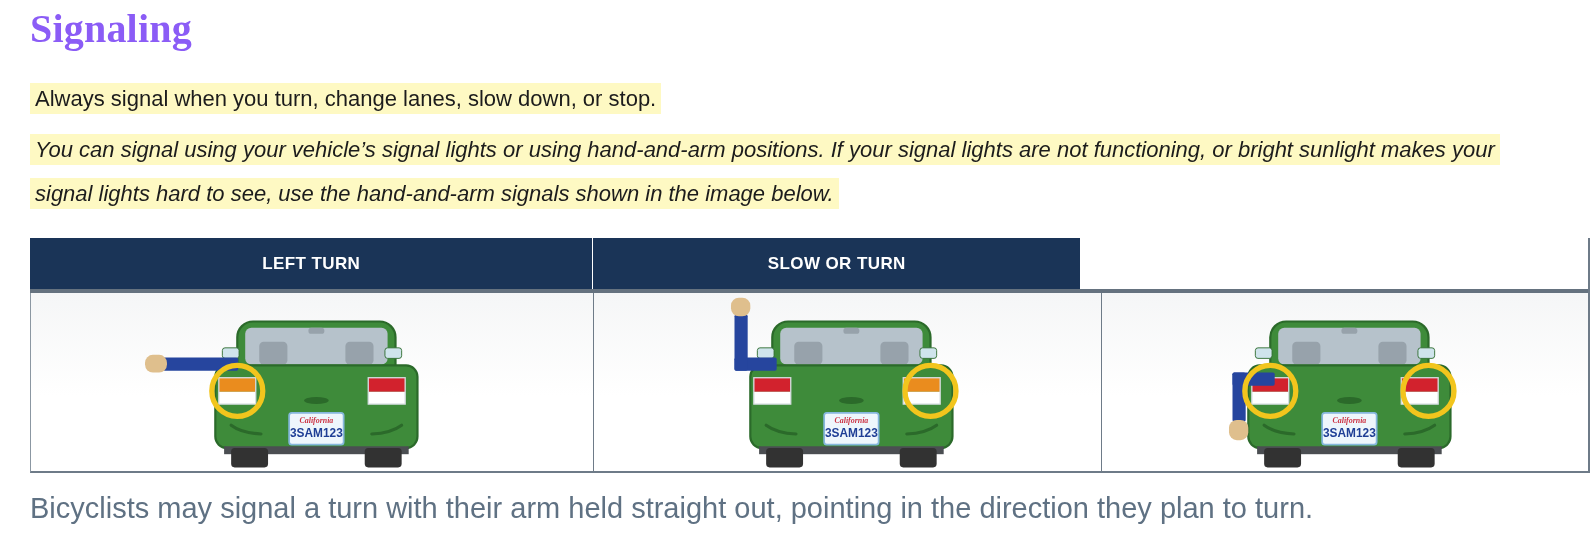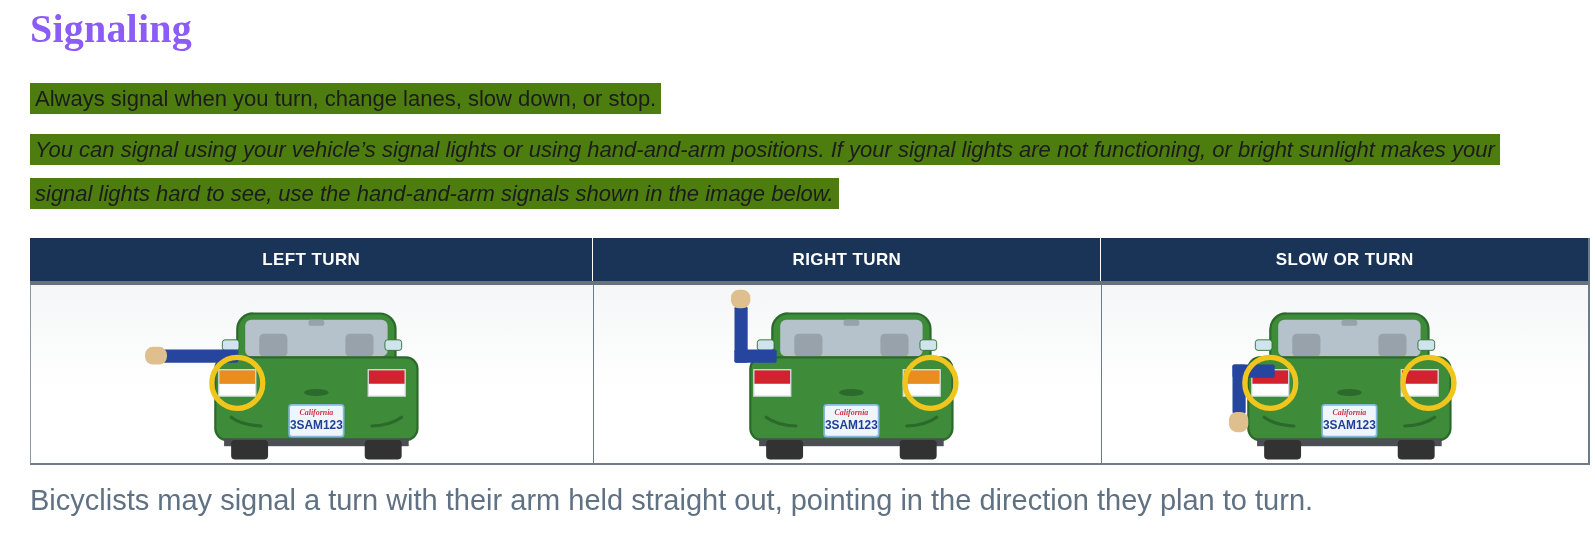--- a/index.html
+++ b/index.html
@@ -19,33 +19,33 @@
   p.body-para {
     font-size: 22px;
     line-height: 44px;
     max-width: 1500px;
     color: #1c1c1c;
   }
   p.para-1 { margin-top: 25px; }
   p.para-2 { margin-top: 7px; font-style: italic; }
 
   mark.hl {
-    background: #4d7c0f;
+    background: #fef9c3;
     color: inherit;
     padding: 3px 5px;
     -webkit-box-decoration-break: clone;
     box-decoration-break: clone;
   }
 
   .signals-table {
     margin-top: 22px;
     width: 1560px;
     border-right: 2px solid #6e7b88;
   }
-  .thead { display: flex; height: 47px; border-bottom: 4px solid #65727f; }
+  .thead { display: flex; height: 55px; border-bottom: 4px solid #65727f; }
   .th {
     display: flex; align-items: center; justify-content: center;
     color: #ffffff; font-weight: 700; font-size: 17px; letter-spacing: 0.4px;
     background: #1a3457;
   }
   .th + .th { border-left: 1px solid #ffffff; }
   .col-0 { width: 36.1%; }
   .col-1 { width: 32.6%; }
   .col-2 { width: 31.3%; }
 
@@ -73,21 +73,20 @@
 
   <h1 class="page-title">Signaling</h1>
 
   <p class="body-para para-1"><mark class="hl">Always signal when you turn, change lanes, slow down, or stop.</mark></p>
 
   <p class="body-para para-2"><mark class="hl">You can signal using your vehicle’s signal lights or using hand-and-arm positions. If your signal lights are not functioning, or bright sunlight makes your signal lights hard to see, use the hand-and-arm signals shown in the image below.</mark></p>
 
   <div class="signals-table">
     <div class="thead">
       <div class="th col-0">LEFT TURN</div>
-      <div class="th col-1">RIGHT TURN</div>
       <div class="th col-2">SLOW OR TURN</div>
     </div>
     <div class="tbody">
       <div class="td col-0">
           <svg class="car" width="334" height="176" viewBox="0 0 380 200">
     <g transform="translate(0,16)">
       <g>
         <rect x="105" y="14" width="180" height="70" rx="18" fill="#3e8b3a" stroke="#2b6a2a" stroke-width="2.5"></rect>
         <rect x="114" y="21" width="162" height="42" rx="7" fill="#b6c2cb"></rect>
         <rect x="186" y="21" width="18" height="7" rx="3" fill="#97a2ab"></rect>

